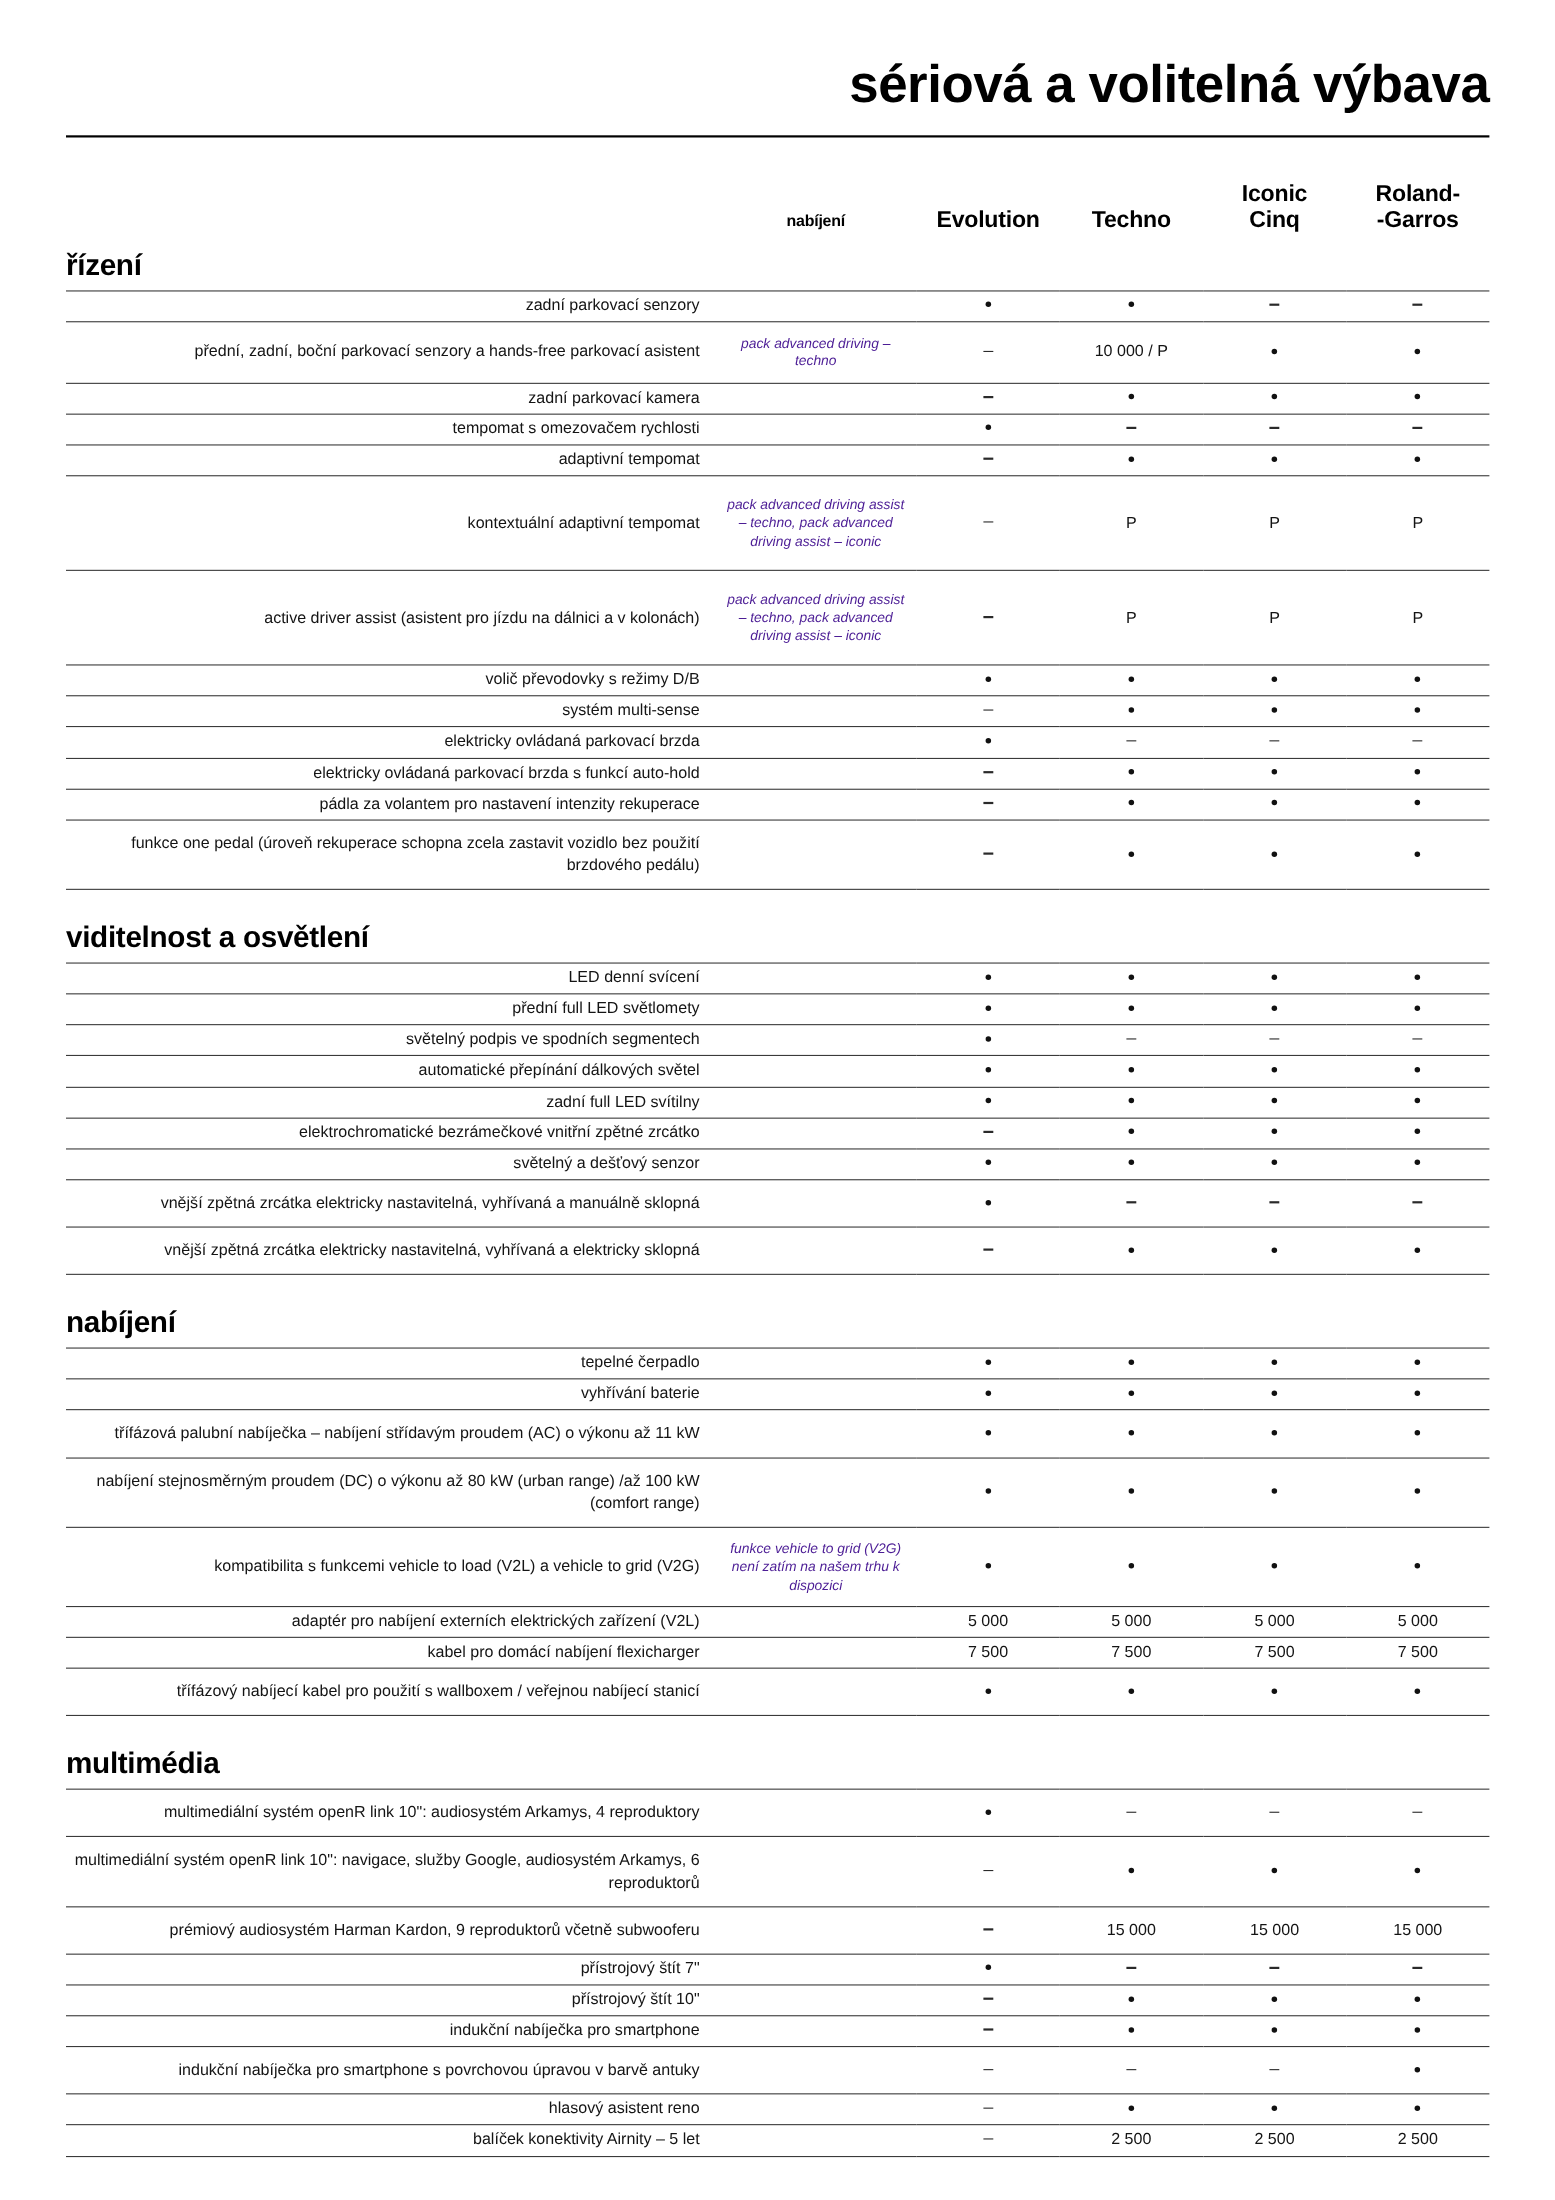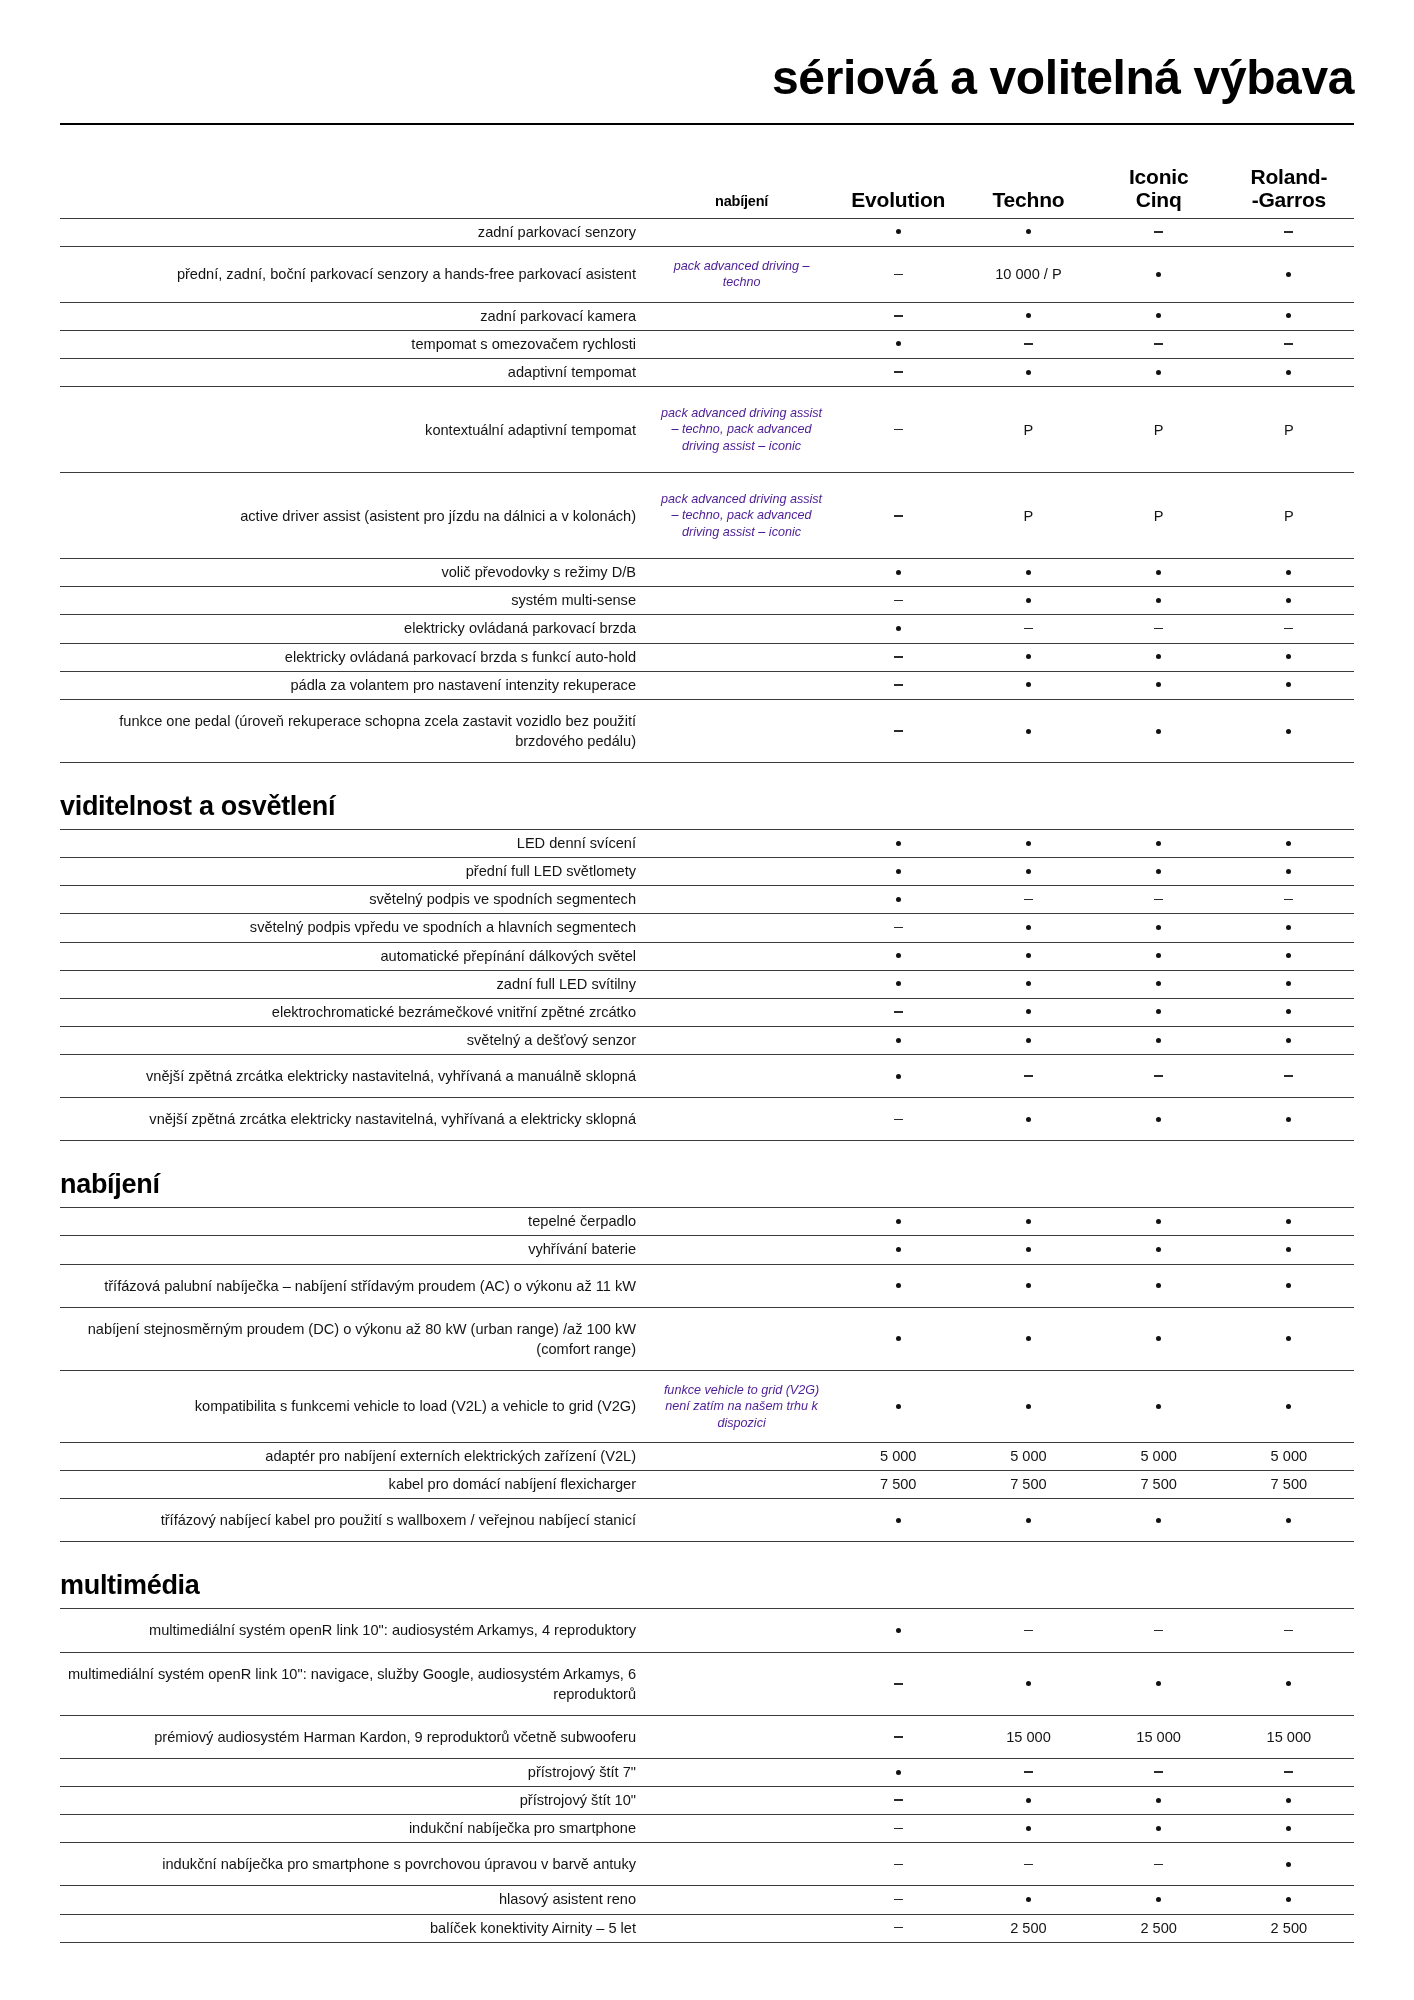--- a/index.html
+++ b/index.html
@@ -159,20 +159,25 @@
           <span>Iconic</span><br>
           <span>Cinq</span>
         </th>
         <th class="val-h">
           <span>Roland-</span><br>
           <span>-Garros</span>
         </th>
       </tr>
     </thead>
     <tbody id="spec-body">
+        <tr class="section-row first">
+          <td colspan="6">
+            <div class="section-title">řízení</div>
+          </td>
+        </tr>
         <tr class="spec-row">
           <td class="feature">zadní parkovací senzory</td>
           <td class="note"></td>
           <td class="val"><span class="dot"></span></td>
           <td class="val"><span class="dot"></span></td>
           <td class="val"><span class="dash"></span></td>
           <td class="val"><span class="dash"></span></td>
         </tr>
         <tr class="spec-row tall">
           <td class="feature">přední, zadní, boční parkovací senzory a hands-free parkovací asistent</td>
@@ -293,28 +298,20 @@
         </tr>
         <tr class="spec-row">
           <td class="feature">světelný podpis ve spodních segmentech</td>
           <td class="note"></td>
           <td class="val"><span class="dot"></span></td>
           <td class="val"><span class="dash"></span></td>
           <td class="val"><span class="dash"></span></td>
           <td class="val"><span class="dash"></span></td>
         </tr>
         <tr class="spec-row">
-          <td class="feature">světelný podpis vpředu ve spodních a hlavních segmentech</td>
-          <td class="note"></td>
-          <td class="val"><span class="dash"></span></td>
-          <td class="val"><span class="dot"></span></td>
-          <td class="val"><span class="dot"></span></td>
-          <td class="val"><span class="dot"></span></td>
-        </tr>
-        <tr class="spec-row">
           <td class="feature">automatické přepínání dálkových světel</td>
           <td class="note"></td>
           <td class="val"><span class="dot"></span></td>
           <td class="val"><span class="dot"></span></td>
           <td class="val"><span class="dot"></span></td>
           <td class="val"><span class="dot"></span></td>
         </tr>
         <tr class="spec-row">
           <td class="feature">zadní full LED svítilny</td>
           <td class="note"></td>

